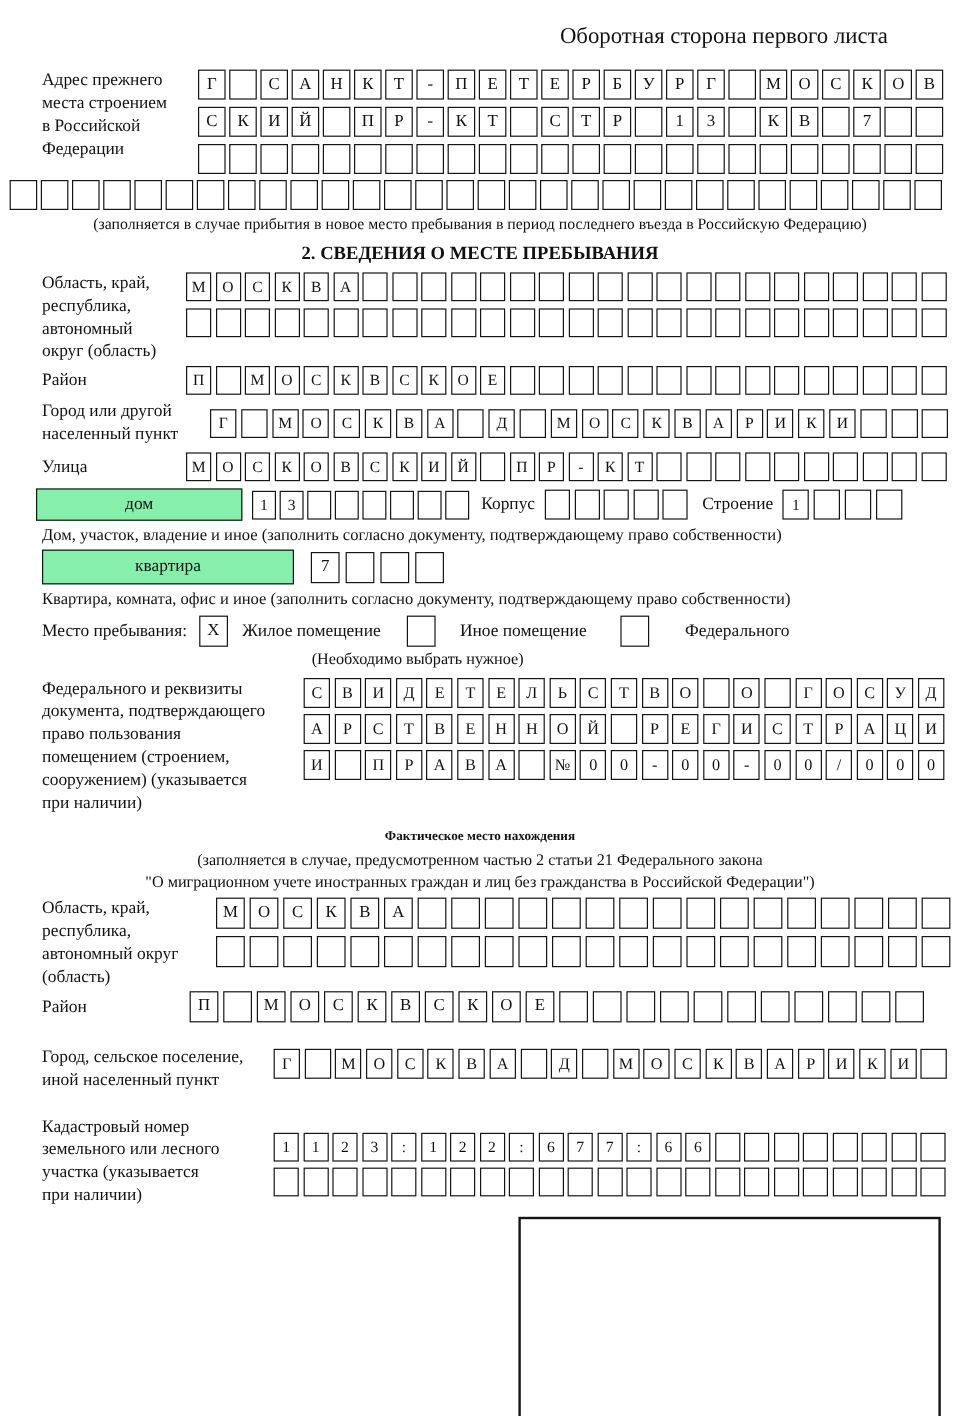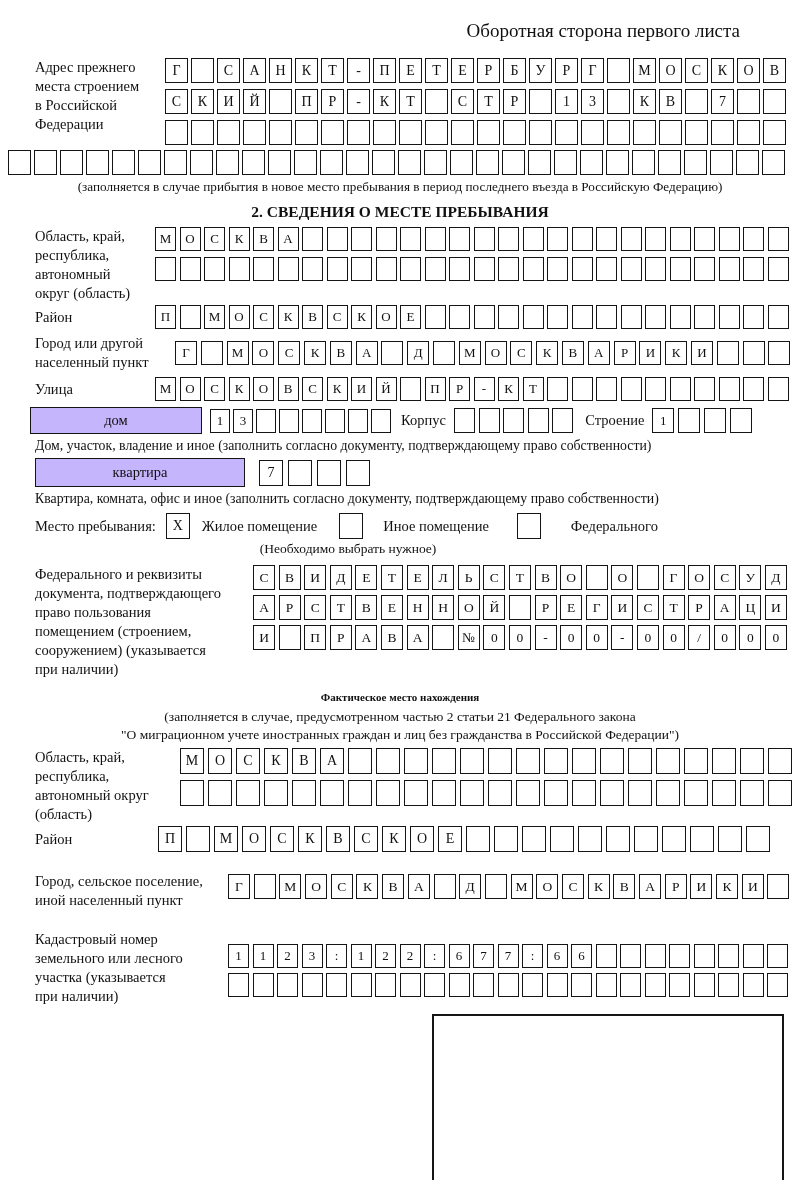--- a/index.html
+++ b/index.html
@@ -58,21 +58,21 @@
   .c-korp{gap:3.6px}   .c-korp .cell{width:21px;height:25px;font-size:13px;}
   .c-str{gap:4px}      .c-str .cell{width:22px;height:25px;font-size:13px;}
   .c-apt{gap:5px}      .c-apt .cell{width:24px;height:26px;font-size:14px;}
   .note-center{text-align:center;font-size:13.2px;margin-top:4px;}
   .sec-title{text-align:center;font-weight:bold;font-size:15.5px;margin:8px 0 6px 0;}
   .sub-title{text-align:center;font-weight:bold;font-size:11px;margin:12px 0 6px 0;}
   .wide-box{
     box-sizing:border-box;
     border:1.6px solid #151515;
     display:flex;align-items:center;justify-content:center;
-    font-size:14.5px;flex:none;background:#c4b5fd;
+    font-size:14.5px;flex:none;background:#86efac;
   }
   .inline-row{display:flex;align-items:center;}
   .note-left{font-size:13.8px;margin:4px 0 4px 27px;}
   .checkbox{
     box-sizing:border-box;flex:none;
     width:24px;height:26px;border:1.6px solid #151515;
     display:flex;align-items:center;justify-content:center;
     font-size:14px;background:#fff;
   }
   .stay-note{margin:2px 0 0 170px;width:340px;text-align:center;font-size:13.5px;}

